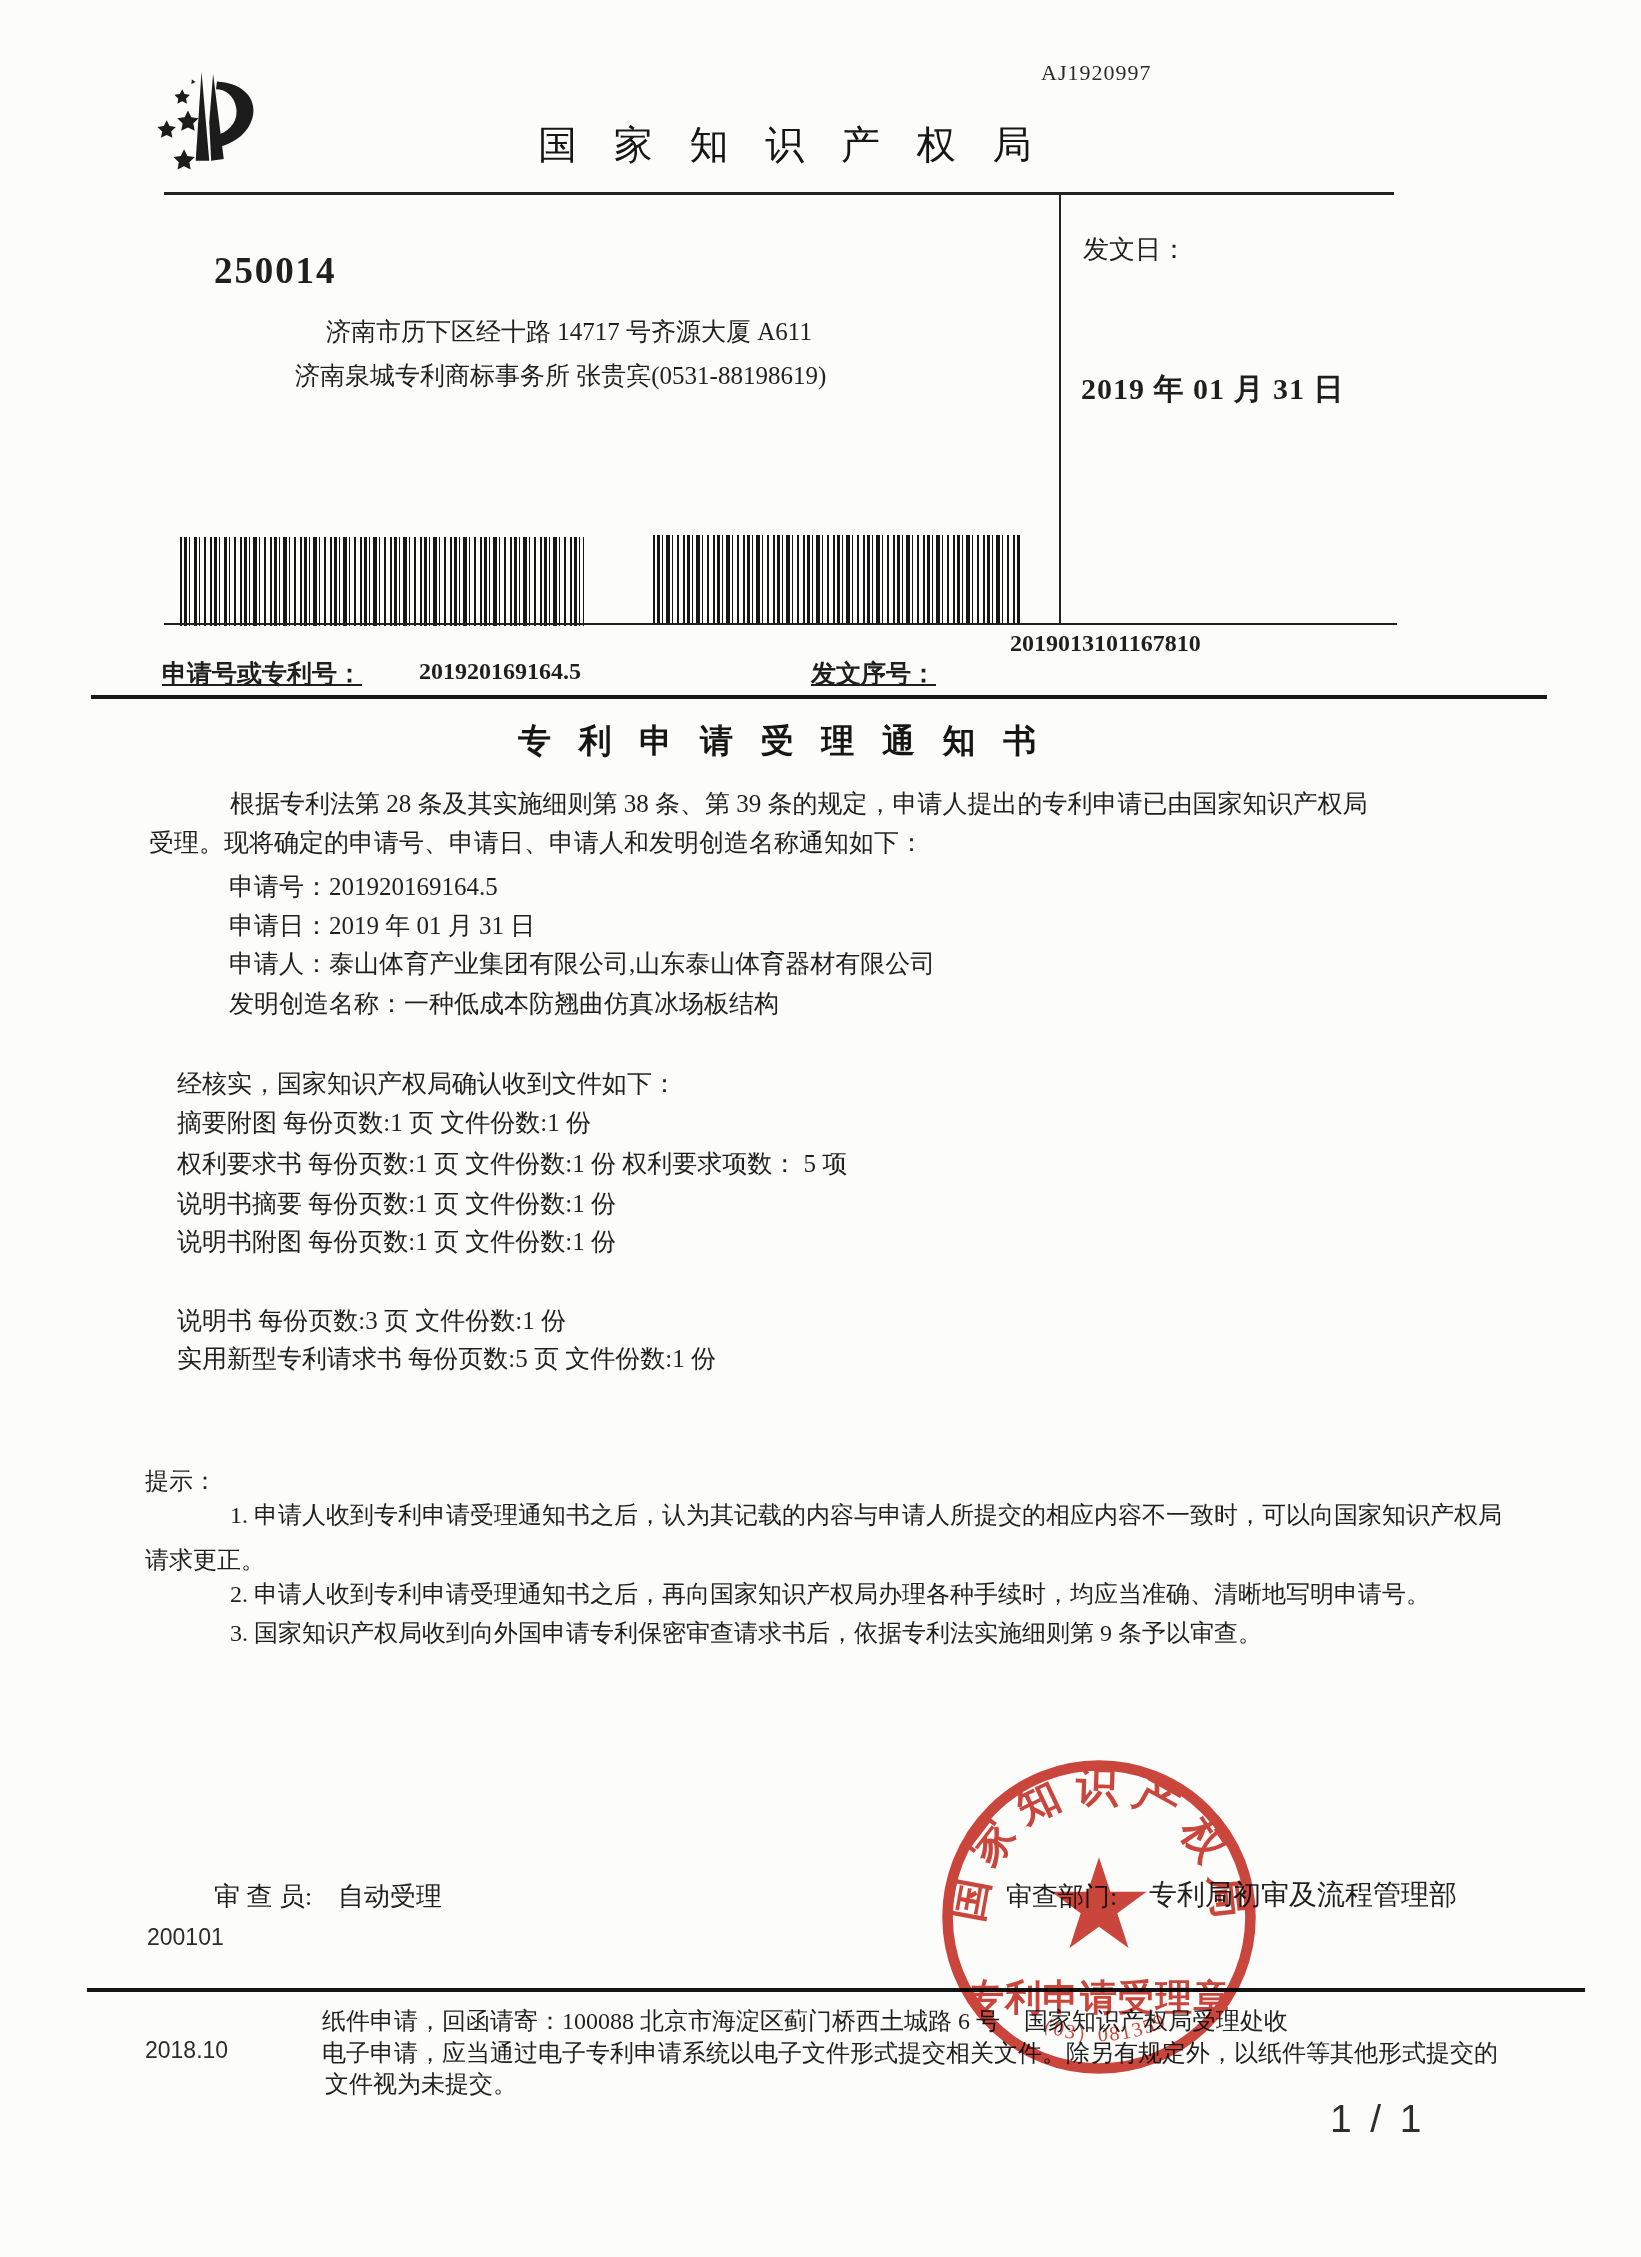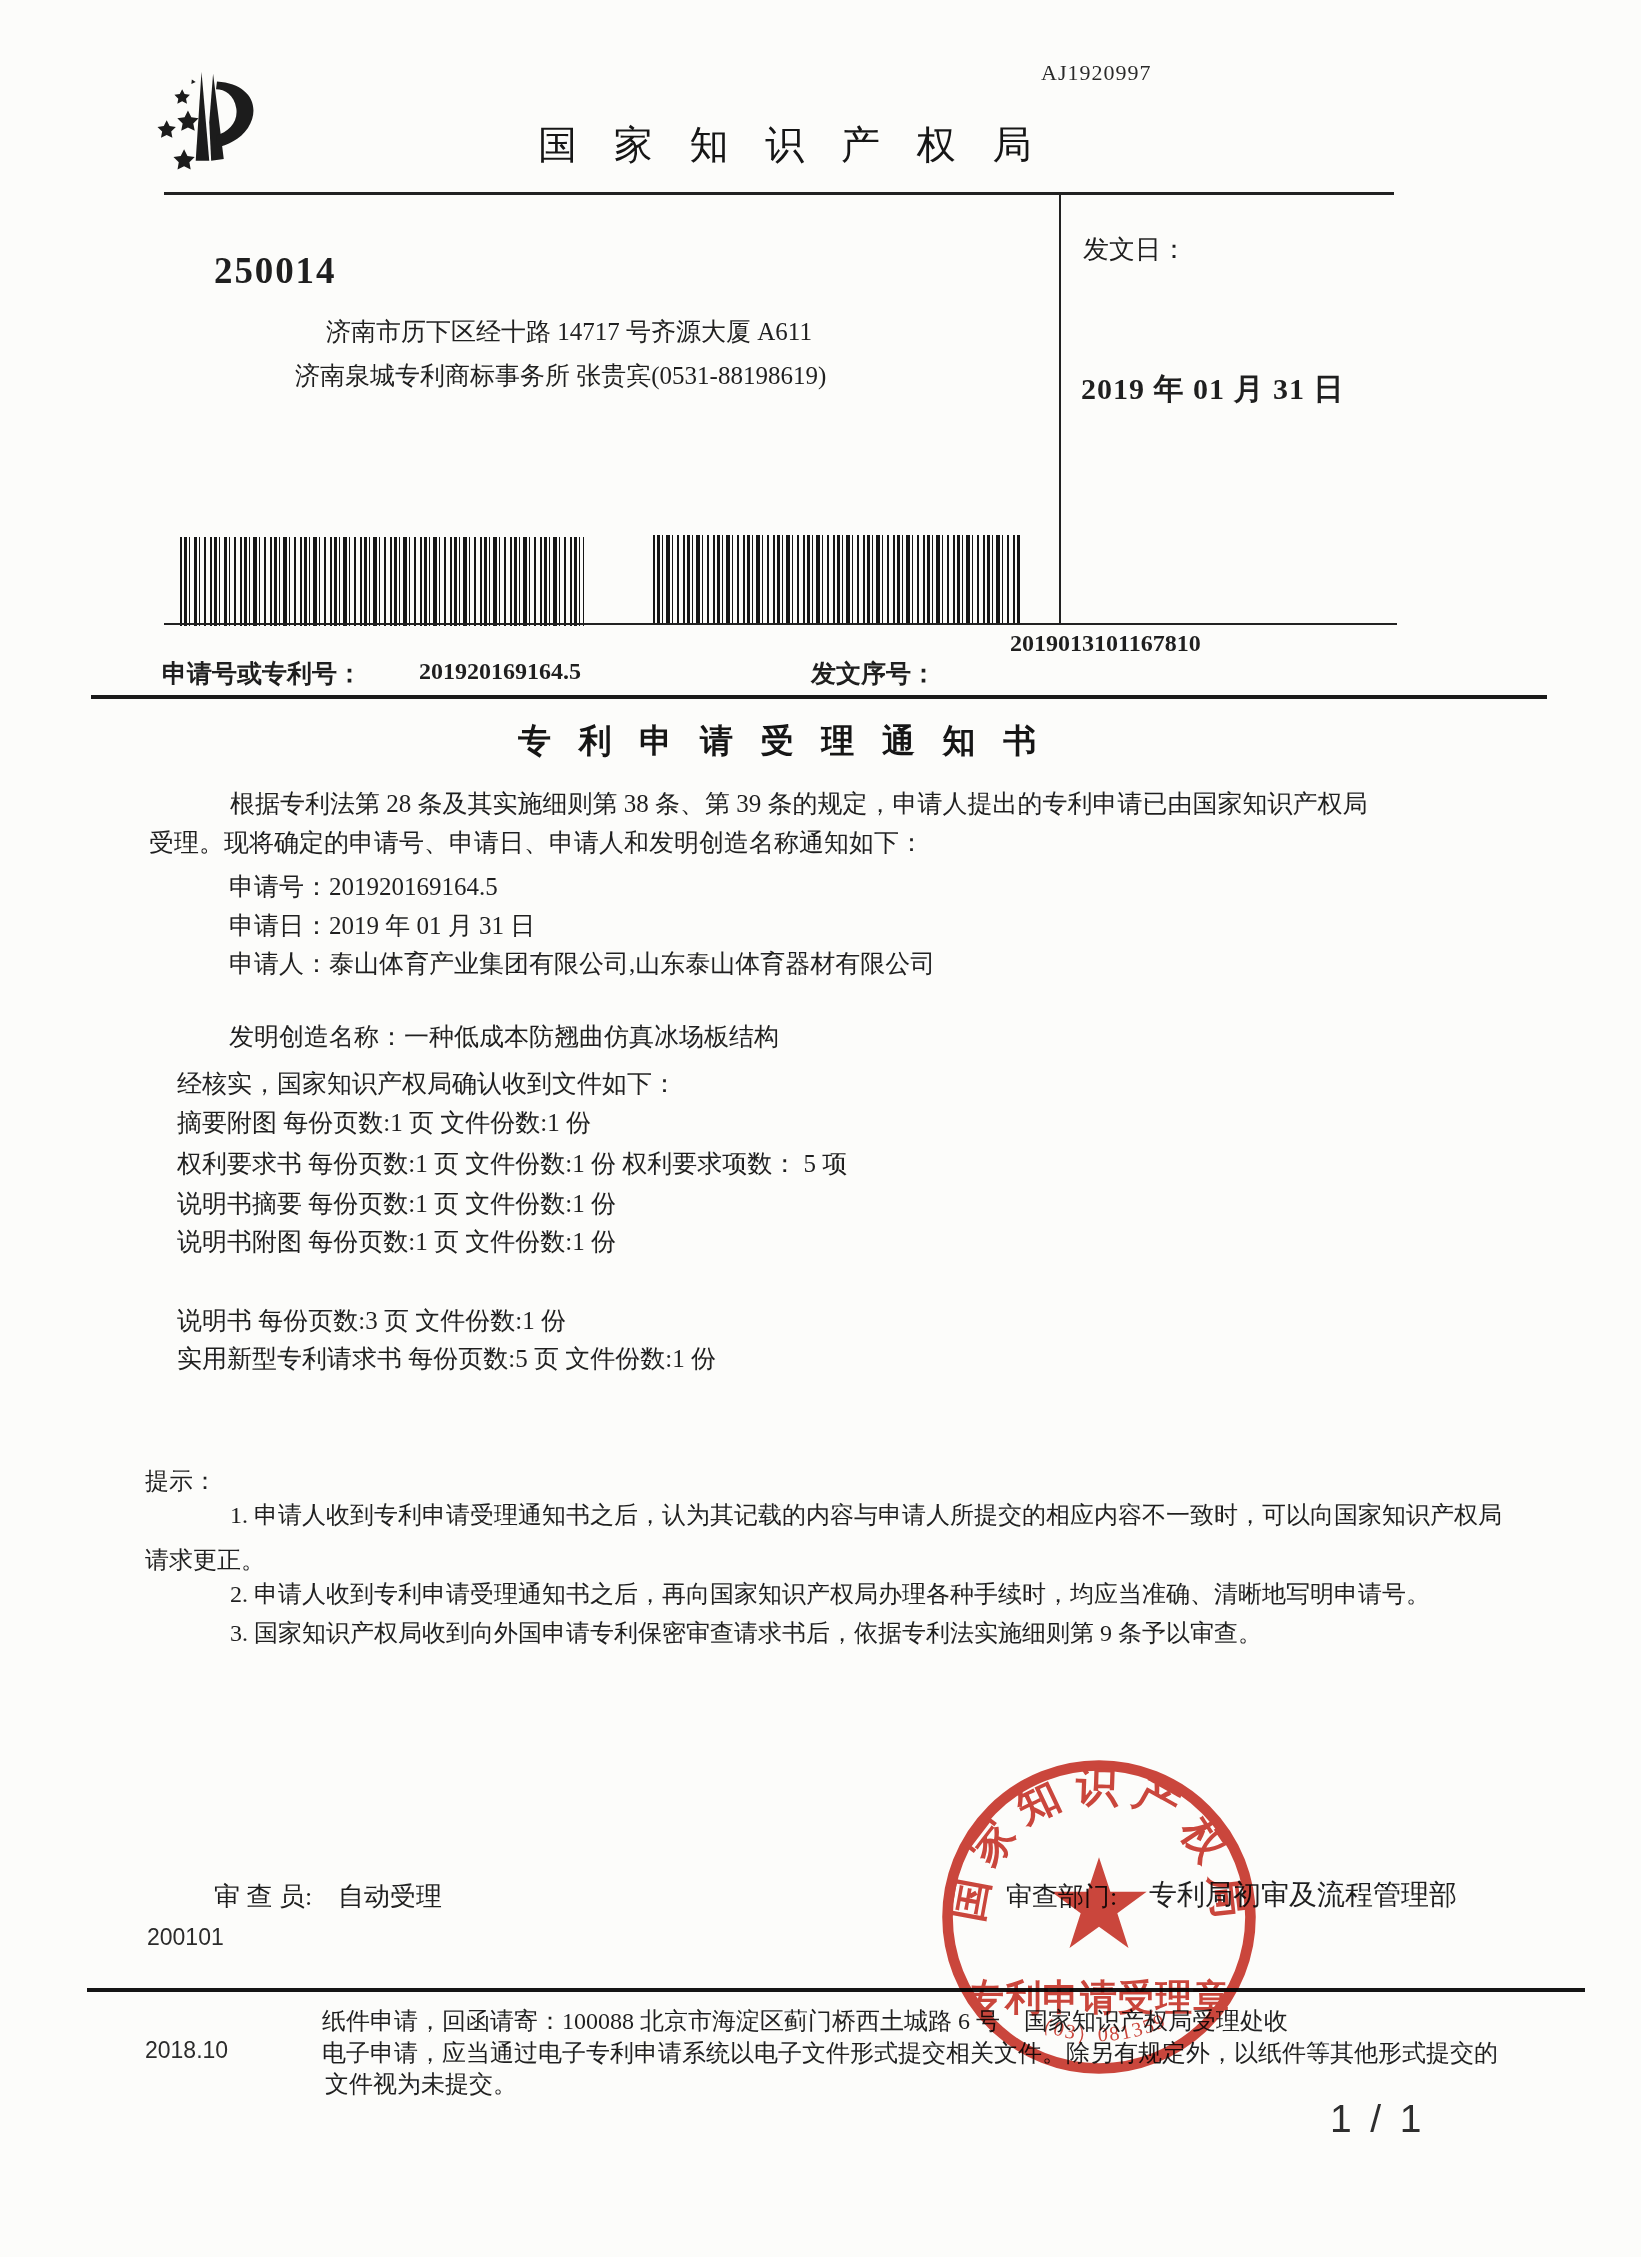--- a/index.html
+++ b/index.html
@@ -26,21 +26,21 @@
   .barcode{
     position:absolute;height:89px;
     background-image:repeating-linear-gradient(90deg,
       #161616 0 1.9px, transparent 1.9px 3.9px,
       #161616 3.9px 6.8px, transparent 6.8px 8.7px,
       #161616 8.7px 9.7px, transparent 9.7px 13.5px,
       #161616 13.5px 17.4px, transparent 17.4px 19.3px,
       #161616 19.3px 20px, transparent 20px 24px,
       #161616 24px 26px, transparent 26px 30px);
   }
-  .appnum-label{font-size:25px;font-weight:600;}
+  .appnum-label{font-size:25px;font-weight:600;text-decoration:underline;}
   .appnum-value{font-size:24px;font-weight:bold;letter-spacing:0px;}
   .main-title{
     left:0;width:1564px;top:719px;text-align:center;
     font-size:33px;font-weight:bold;letter-spacing:9.7px;color:#161616;
   }
   .body-text{font-size:25px;}
   .tip-text{font-size:24px;}
   .exam{font-size:26px;}
   .dept-value{font-size:28px;}
   .footer-code{font-family:"Liberation Sans","DejaVu Sans",sans-serif;font-size:23px;color:#2b2b2b;}
@@ -100,21 +100,21 @@
   <div class="rule" style="left:91px;top:695px;width:1456px;height:3.9px;background:#1a1a1a;"></div>
 
   <div class="abs main-title">专 利 申 请 受 理 通 知 书</div>
 
   <div class="abs body-text" style="left:230px;top:787px;">根据专利法第 28 条及其实施细则第 38 条、第 39 条的规定，申请人提出的专利申请已由国家知识产权局</div>
   <div class="abs body-text" style="left:149px;top:826px;">受理。现将确定的申请号、申请日、申请人和发明创造名称通知如下：</div>
 
   <div class="abs body-text" style="left:229px;top:870px;">申请号：201920169164.5</div>
   <div class="abs body-text" style="left:229px;top:909px;">申请日：2019 年 01 月 31 日</div>
   <div class="abs body-text" style="left:229px;top:947px;">申请人：泰山体育产业集团有限公司,山东泰山体育器材有限公司</div>
-  <div class="abs body-text" style="left:229px;top:987px;margin-top:33px;">发明创造名称：一种低成本防翘曲仿真冰场板结构</div>
+  <div class="abs body-text" style="left:229px;top:987px;">发明创造名称：一种低成本防翘曲仿真冰场板结构</div>
 
   <div class="abs body-text" style="left:177px;top:1067px;">经核实，国家知识产权局确认收到文件如下：</div>
   <div class="abs body-text" style="left:177px;top:1106px;">摘要附图 每份页数:1 页  文件份数:1 份</div>
   <div class="abs body-text" style="left:177px;top:1147px;">权利要求书 每份页数:1 页  文件份数:1 份  权利要求项数：  5 项</div>
   <div class="abs body-text" style="left:177px;top:1187px;">说明书摘要 每份页数:1 页  文件份数:1 份</div>
   <div class="abs body-text" style="left:177px;top:1225px;">说明书附图 每份页数:1 页  文件份数:1 份</div>
   <div class="abs body-text" style="left:177px;top:1304px;">说明书 每份页数:3 页  文件份数:1 份</div>
   <div class="abs body-text" style="left:177px;top:1342px;">实用新型专利请求书 每份页数:5 页  文件份数:1 份</div>
 
   <div class="abs tip-text" style="left:145px;top:1465px;">提示：</div>

